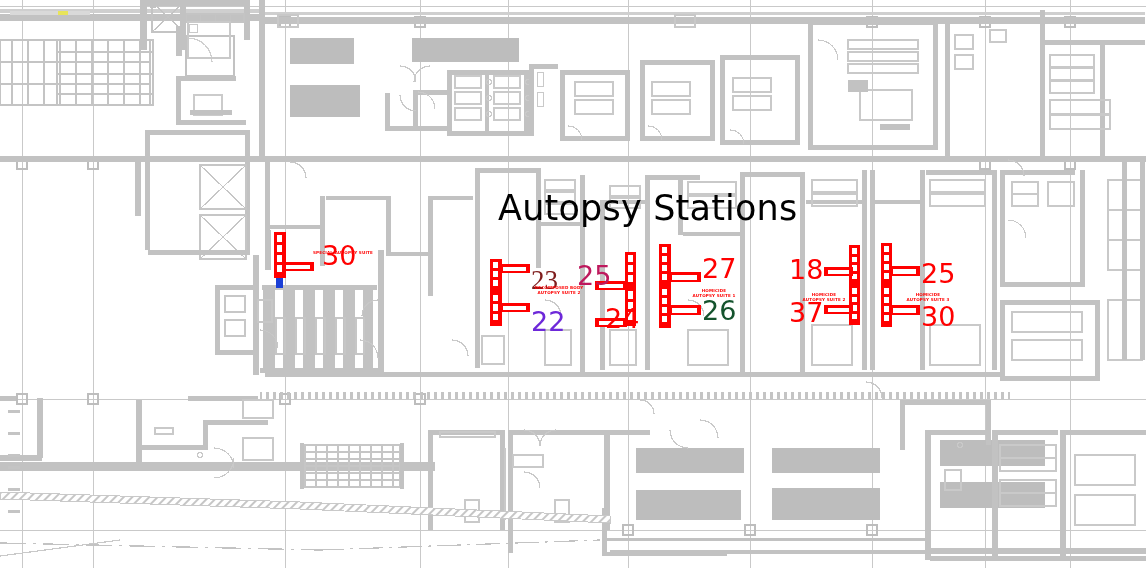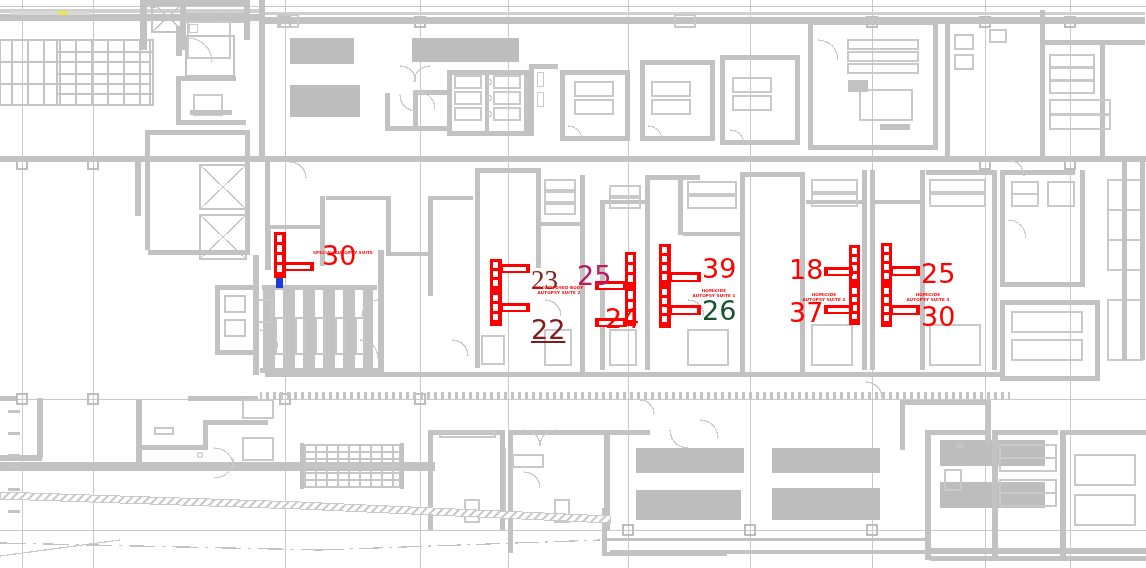--- a/index.html
+++ b/index.html
@@ -604,27 +604,28 @@
       <div class="mk" style="left: 881px; top: 285px; width: 11px; height: 42px;"></div>
       <div class="mkw" style="left: 884.08px; top: 288px; width: 4.62px; height: 6px;"></div>
       <div class="mkw" style="left: 884.08px; top: 297px; width: 4.62px; height: 6px;"></div>
       <div class="mkw" style="left: 884.08px; top: 306px; width: 4.62px; height: 6px;"></div>
       <div class="mkw" style="left: 884.08px; top: 315px; width: 4.62px; height: 6px;"></div>
       <div class="mk" style="left: 889px; top: 305px; width: 31px; height: 10px;"></div>
       <div class="mkw" style="left: 893px; top: 307.5px; width: 23px; height: 5px;"></div>
       <div class="bluebit" style="left: 276px; top: 278px; width: 7px; height: 10px; background: rgb(27, 63, 214);"></div>
     </div>
 
+  <div class="ttl" style="left: 498px; top: 188px; color: rgb(0, 0, 0);">Autopsy Stations</div>
   <div id="numbers">
       <div class="num" style="left: 322px; top: 242px; color: rgb(255, 0, 0);">30</div>
       <div class="num" style="left: 531px; top: 267px; color: #7f1d1d; font-family: Liberation Serif, serif;">23</div>
-      <div class="num" style="left: 531px; top: 316px; color: #7f1d1d; text-decoration: underline;">22</div>
+      <div class="num" style="left: 531px; top: 308px; color: #6d28d9;">22</div>
       <div class="num" style="left: 577px; top: 262px; color: #be185d;">25</div>
       <div class="num" style="left: 605px; top: 305px; color: rgb(255, 0, 0);">24</div>
-      <div class="num" style="left: 702px; top: 255px; color: rgb(255, 0, 0);">39</div>
+      <div class="num" style="left: 702px; top: 255px; color: rgb(255, 0, 0);">27</div>
       <div class="num" style="left: 702px; top: 297px; color: #14532d;">26</div>
       <div class="num" style="left: 789px; top: 256px; color: rgb(255, 0, 0);">18</div>
       <div class="num" style="left: 789px; top: 299px; color: rgb(255, 0, 0);">37</div>
       <div class="num" style="left: 921px; top: 260px; color: rgb(255, 0, 0);">25</div>
       <div class="num" style="left: 921px; top: 303px; color: rgb(255, 0, 0);">30</div>
     </div>
   <div id="roomlabels">
       <div class="suite" style="left: 343px; top: 250px; color: rgb(255, 0, 0);">SPECIAL AUTOPSY SUITE</div>
       <div class="suite" style="left: 559px; top: 285px; color: rgb(255, 0, 0);">DECOMPOSED BODY<br>AUTOPSY SUITE 2</div>
       <div class="suite" style="left: 714px; top: 288px; color: rgb(255, 0, 0);">HOMICIDE<br>AUTOPSY SUITE 1</div>

